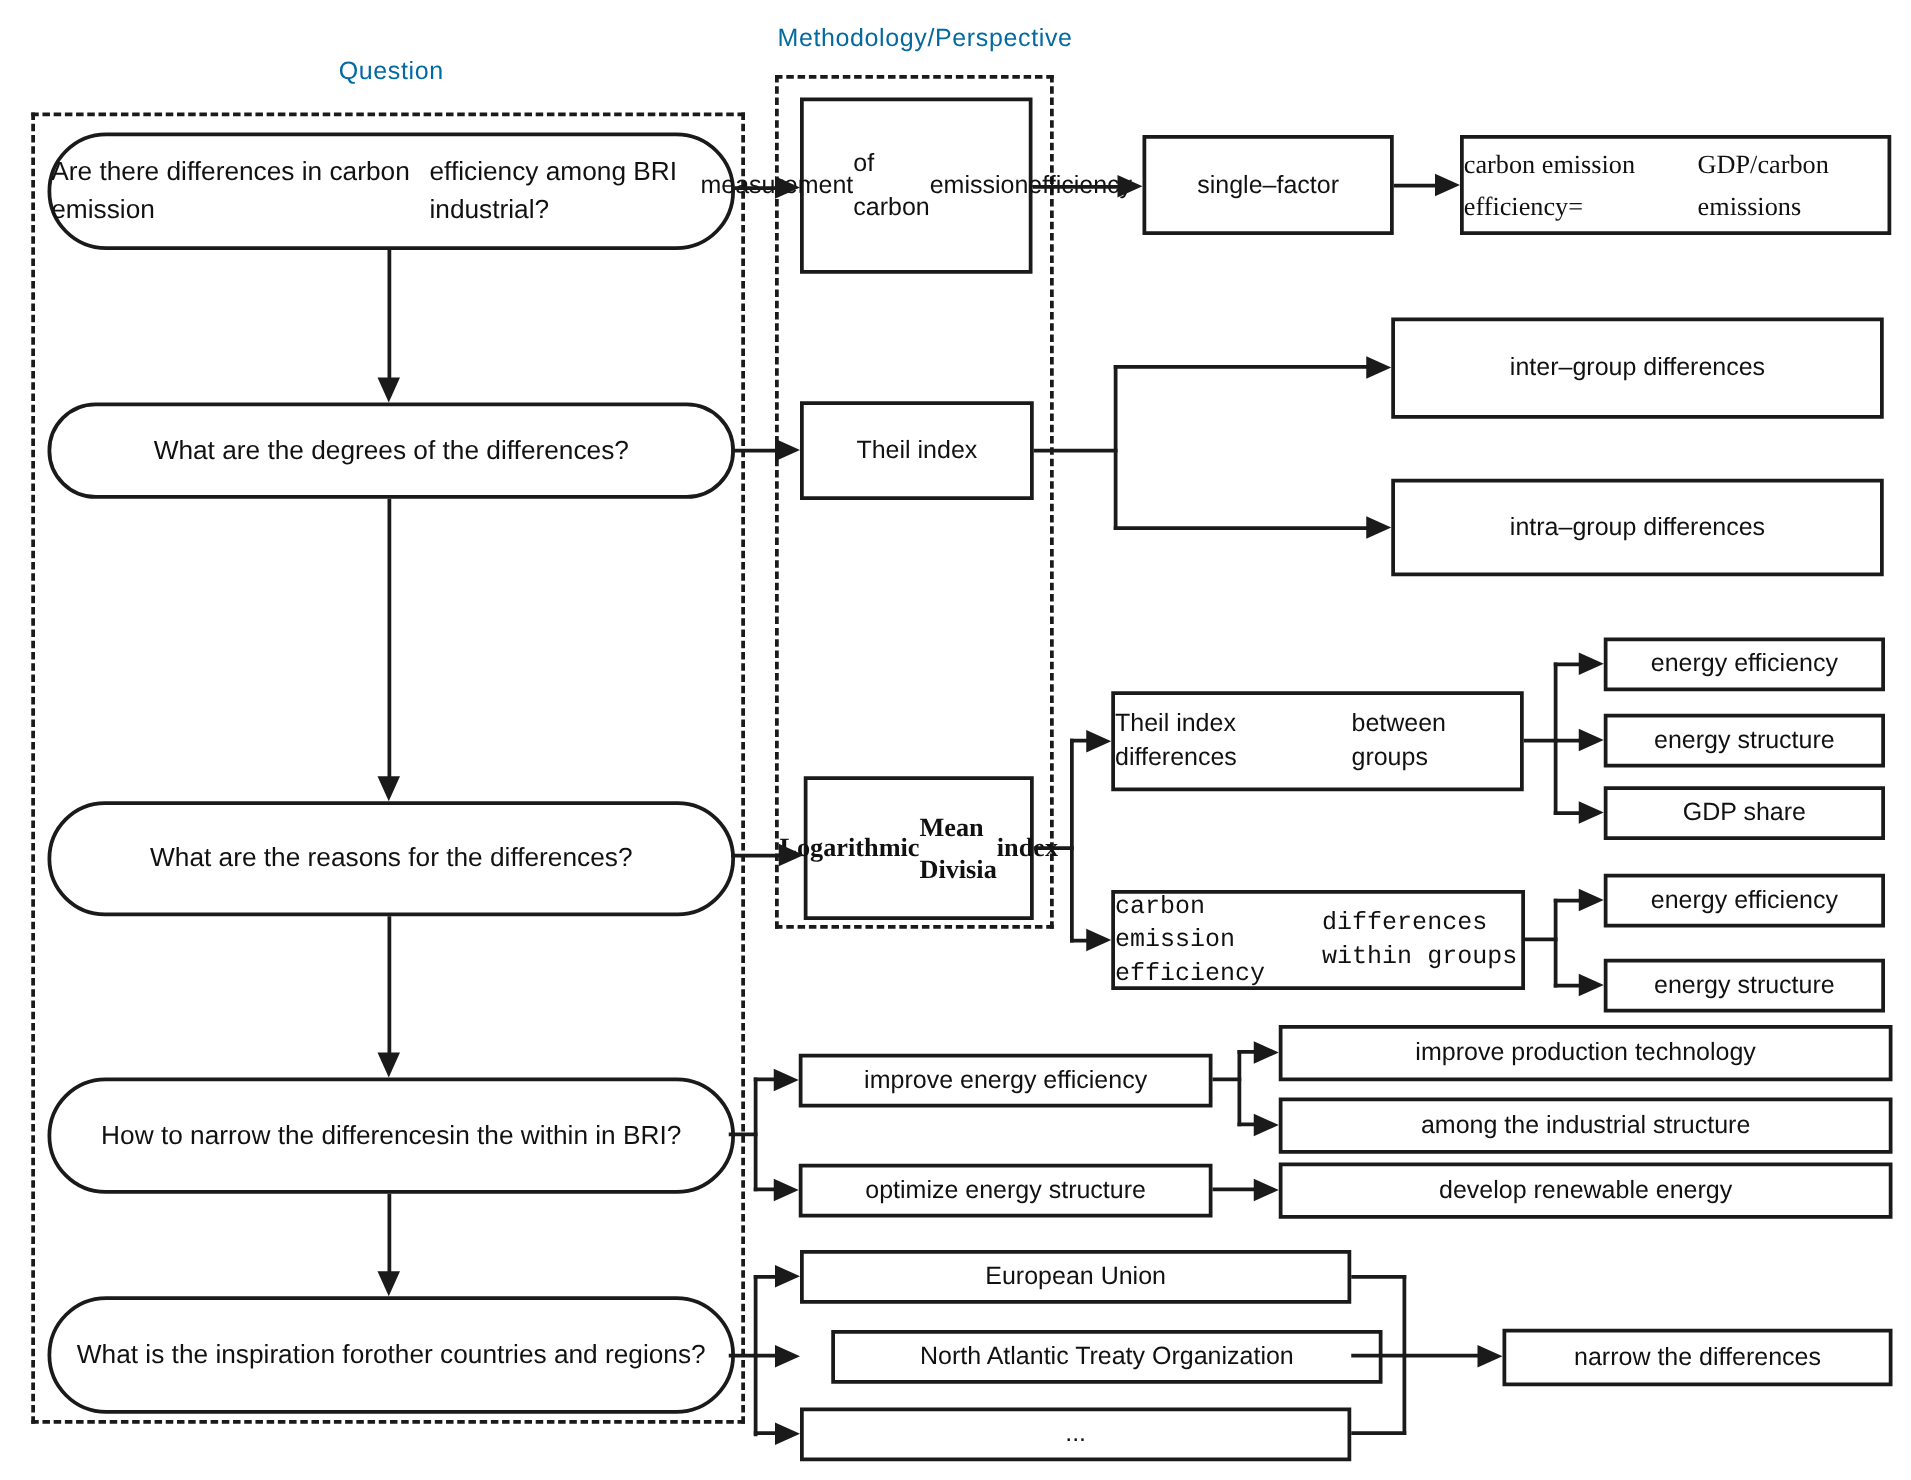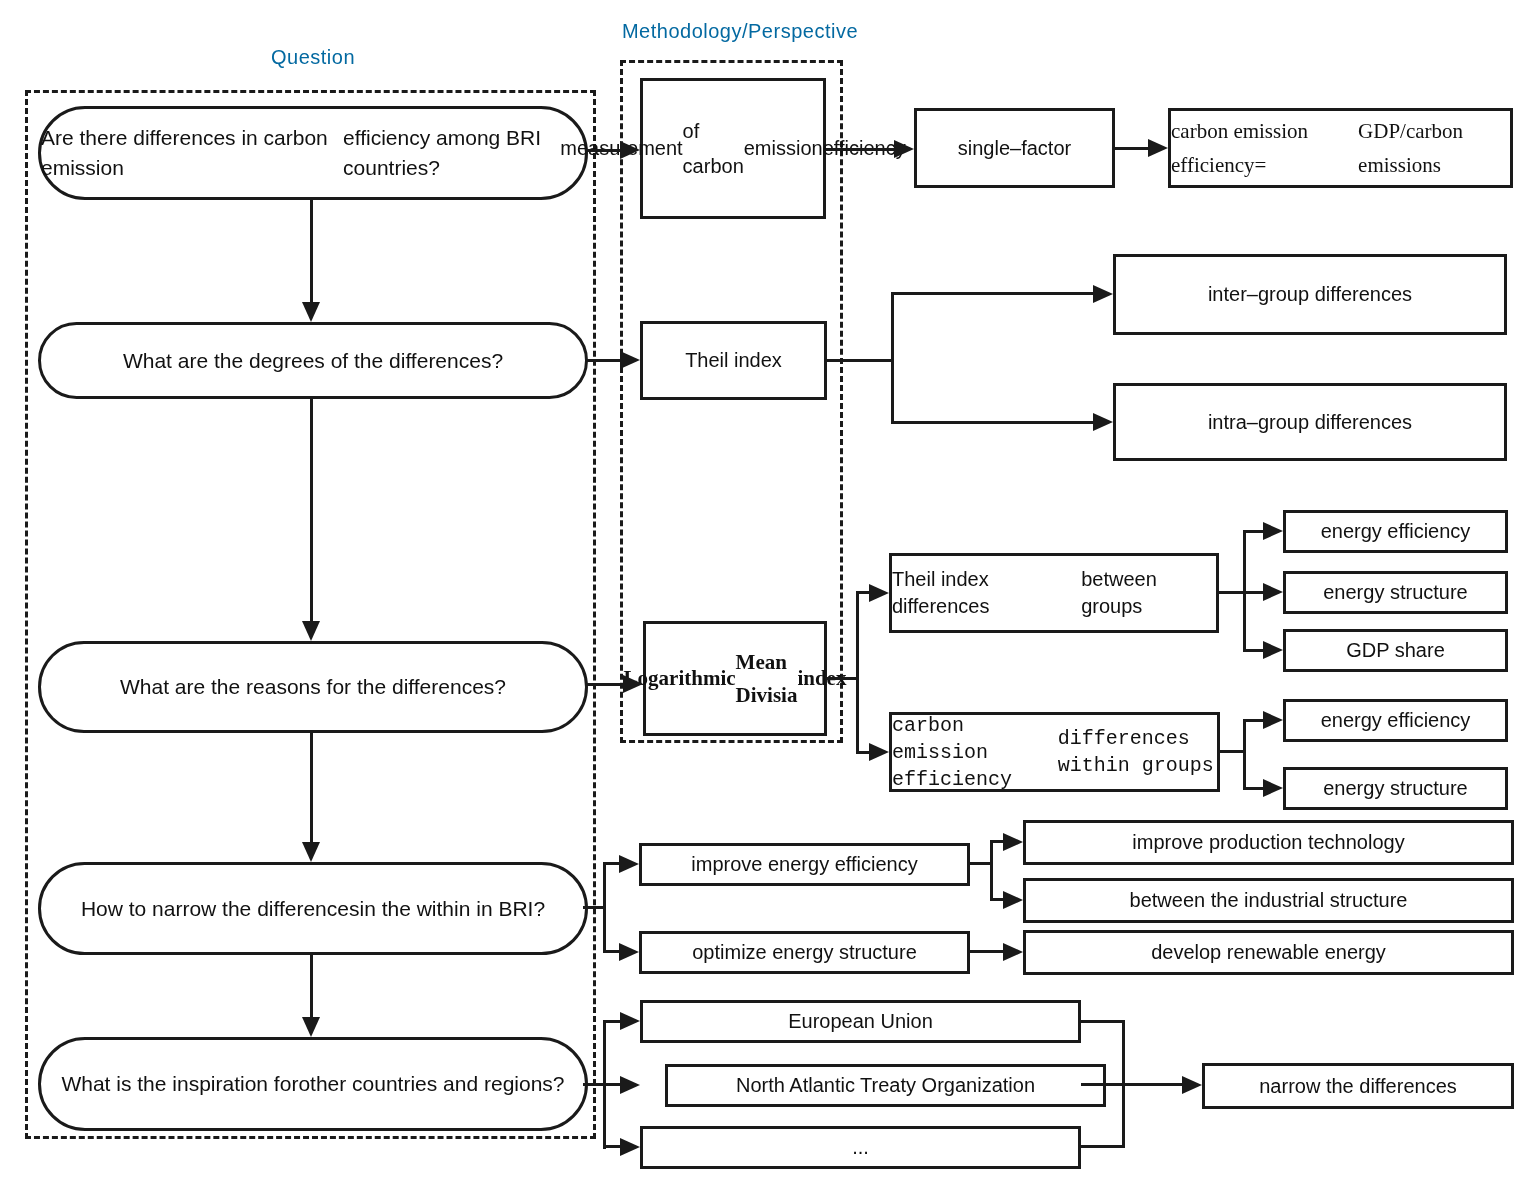--- a/index.html
+++ b/index.html
@@ -35,21 +35,21 @@
 <div id="canvas">
 
   <div class="col-title" style="left:223px;top:46px;width:180px;">Question</div>
   <div class="col-title" style="left:590px;top:20px;width:300px;">Methodology/Perspective</div>
 
   <div class="dframe" style="left:25px;top:90px;width:571px;height:1049px;"></div>
   <div class="dframe" style="left:620px;top:60px;width:223px;height:683px;"></div>
 
   <div class="rbox" style="left:38px;top:106px;width:550px;height:94px;">
     <div class="ln">Are there differences in carbon emission</div>
-    <div class="ln">efficiency among BRI countries?</div>
+    <div class="ln">efficiency among BRI industrial?</div>
   </div>
   <div class="rbox" style="left:38px;top:322px;width:550px;height:77px;">
     <div class="ln">What are the degrees of the differences?</div>
   </div>
   <div class="rbox" style="left:38px;top:641px;width:550px;height:92px;">
     <div class="ln">What are the reasons for the differences?</div>
   </div>
   <div class="rbox" style="left:38px;top:862px;width:550px;height:93px;">
     <div class="ln">How to narrow the differences</div>
     <div class="ln">in the within in BRI?</div>
@@ -116,21 +116,21 @@
   <div class="box" style="left:639px;top:843px;width:331px;height:43px;">
     <span>improve energy efficiency</span>
   </div>
   <div class="box" style="left:1023px;top:820px;width:491px;height:45px;">
     <span>improve production technology</span>
   </div>
   <div class="box" style="left:639px;top:931px;width:331px;height:43px;">
     <span>optimize energy structure</span>
   </div>
   <div class="box" style="left:1023px;top:878px;width:491px;height:45px;">
-    <span>between the industrial structure</span>
+    <span>among the industrial structure</span>
   </div>
   <div class="box" style="left:1023px;top:930px;width:491px;height:45px;">
     <span>develop renewable energy</span>
   </div>
 
   <div class="box" style="left:640px;top:1000px;width:441px;height:43px;">
     <span>European Union</span>
   </div>
   <div class="box" style="left:640px;top:1064px;width:441px;height:43px;margin-left:25px;">
     <span>North Atlantic Treaty Organization</span>

